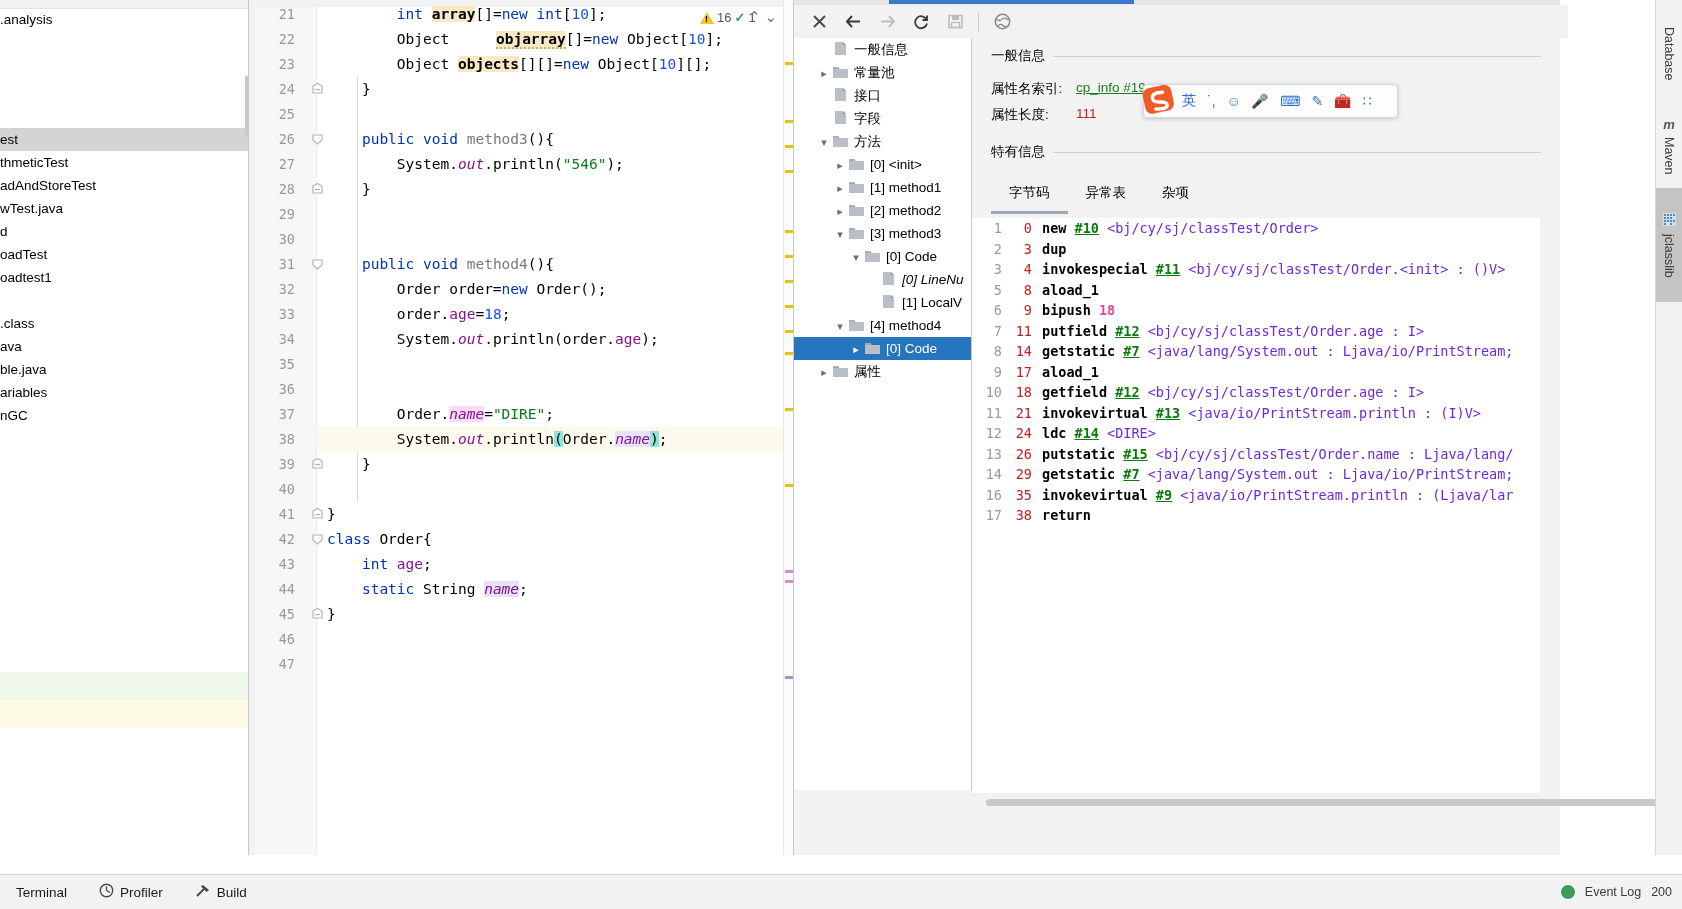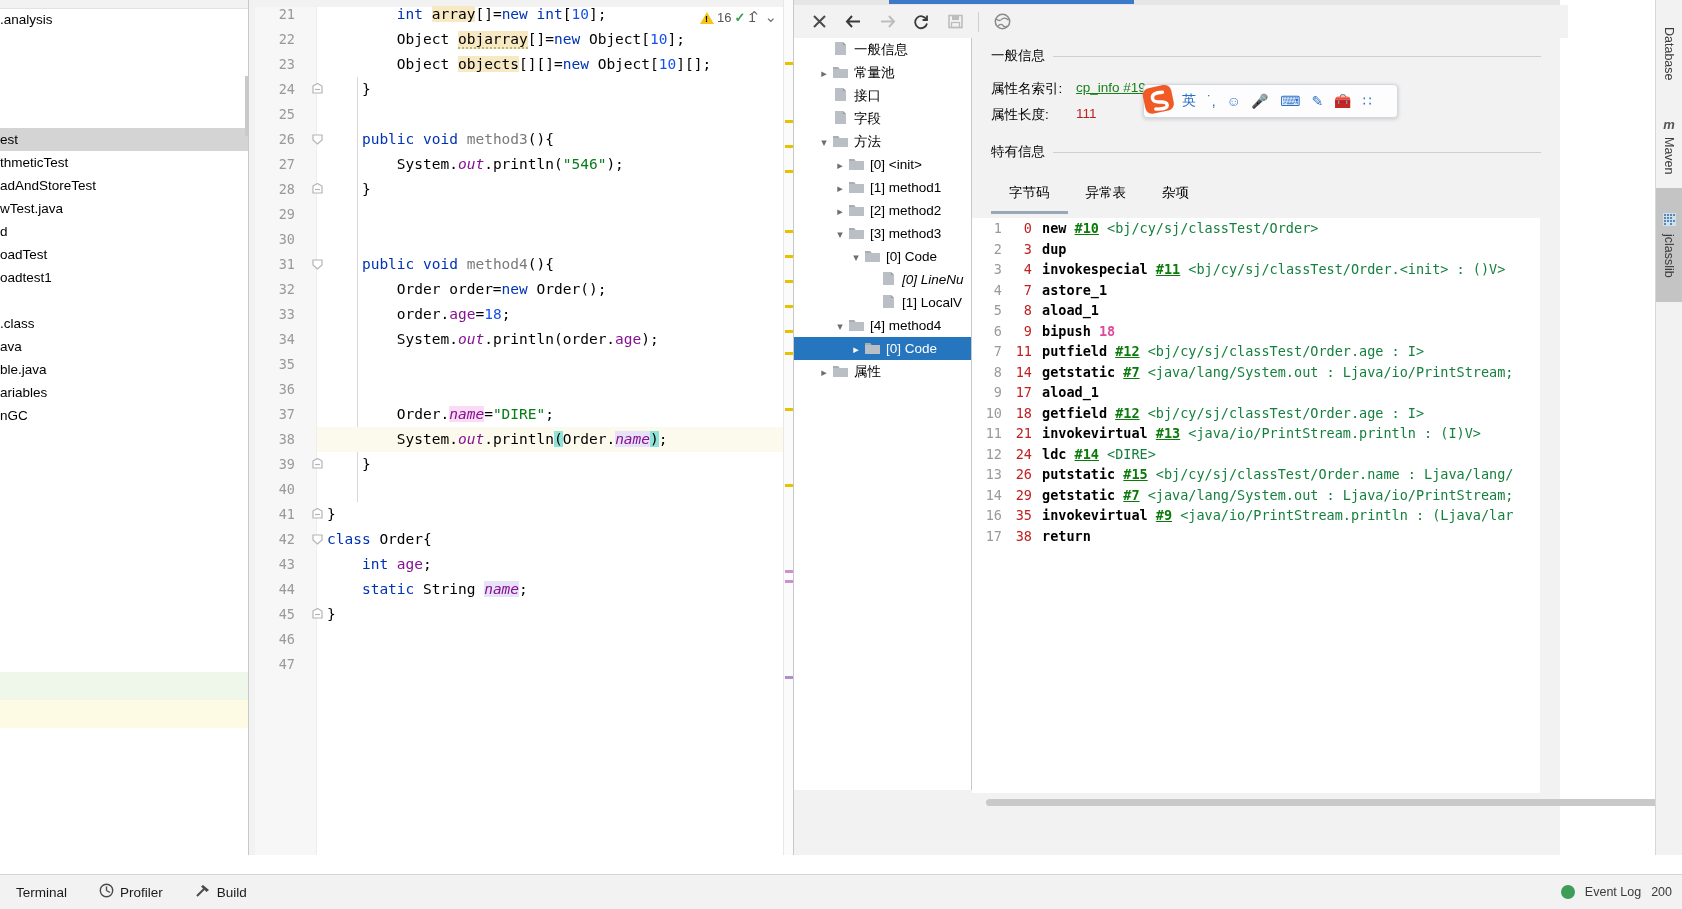--- a/index.html
+++ b/index.html
@@ -33,25 +33,25 @@
   .cur-line{position:absolute;left:68px;width:477px;height:25px;background:#fcfaec;}
   .fold{position:absolute;left:62px;width:13px;height:13px;margin-top:6px;}
   .fold svg{display:block;}
   .indent-guide{position:absolute;width:1px;background:#d8d8d8;}
   .kw{color:#0033b3;}
   .num{color:#1750eb;}
   .str{color:#067d17;}
   .fld{color:#871094;}
   .fld-i{color:#871094;font-style:italic;}
   .mname{color:#7a7a7a;}
-  .hl-ident{background:#f6e9c4;}
+  .hl-ident{background:#f6e9c4;font-weight:bold;}
   .hl-pink{background:#f9dbf4;}
   .hl-lav{background:#e7e2f8;}
   .hl-teal{background:#8fe3d8;}
-  .squiggle{border-bottom:2px dotted #b9b96a;}
+  .squiggle{border-bottom:2px dotted #b9b96a;margin-left:38px;}
   .ed-rightgutter{position:absolute;left:783px;top:0;width:11px;height:875px;background:#fbfbfb;border-left:1px solid #e8e8e8;}
   .err-stripe{position:absolute;left:1px;width:9px;height:3px;}
   .insp-widget{position:absolute;right:22px;top:11px;display:flex;align-items:center;gap:3px;font-size:13px;color:#555;}
   .warn-tri{width:0;height:0;border-left:7px solid transparent;border-right:7px solid transparent;border-bottom:12px solid #f5c518;position:relative;}
   .warn-tri::after{content:"!";position:absolute;left:-2px;top:2px;font-size:9px;color:#000;font-weight:bold;font-family:"Liberation Sans",sans-serif;}
   .chev{cursor:pointer;color:#6e6e6e;font-size:15px;}
   .ed-hscroll{position:absolute;left:330px;bottom:6px;width:420px;height:7px;background:#c9c9c9;border-radius:4px;}
   .ed-divider{position:absolute;left:793px;top:0;width:1px;height:875px;background:#c8c8c8;}
 
   
@@ -78,21 +78,21 @@
   .kv-val{position:absolute;font-size:13.5px;color:#c02020;}
   .jc-subtabs{position:absolute;left:19px;top:140px;display:flex;gap:0px;}
   .jc-subtab{padding:6px 18px 9px 18px;font-size:13.5px;color:#000;cursor:pointer;}
   .jc-subtab.on{border-bottom:3px solid #9aa7b5;}
   .bc-row{height:20.5px;line-height:20.5px;white-space:nowrap;font-family:"DejaVu Sans Mono","Liberation Mono",monospace;font-size:13.5px;}
   .bc-idx{display:inline-block;width:30px;text-align:right;color:#9a9a9a;}
   .bc-off{display:inline-block;width:30px;text-align:right;color:#c02020;margin-right:10px;}
   .bc-op{color:#000;font-weight:bold;}
   .bc-cp{color:#0a7a0a;text-decoration:underline;font-weight:bold;}
   .bc-arg{color:#e0489b;font-weight:bold;}
-  .bc-desc{color:#15803d;}
+  .bc-desc{color:#6d28d9;}
   .jc-hscroll{position:absolute;left:192px;top:799px;width:1245px;height:7px;background:#c9c9c9;border-radius:4px;}
   .jc-vstrip{position:absolute;left:0;top:790px;width:766px;height:85px;background:#f2f2f2;}
 
   
   .bc-overflow{position:absolute;left:972px;top:218px;width:568px;height:575px;overflow:hidden;background:#fff;}
 
   
   .rail{position:absolute;right:0;top:0;width:26px;height:875px;background:#f2f2f2;border-left:1px solid #d6d6d6;}
   .rail-tab{position:absolute;left:0;width:26px;writing-mode:vertical-rl;text-orientation:mixed;font-size:12.5px;color:#3c3c3c;display:flex;align-items:center;justify-content:center;gap:5px;cursor:pointer;padding:8px 0;white-space:nowrap;}
   .rail-tab.on{background:#c4c4c4;}
@@ -368,21 +368,20 @@
 
     <div class="jc-vstrip"></div>
     <div class="jc-hscroll"></div>
   </div>
 
   <div class="bc-overflow">
     <div id="bc-rows">
         <div class="bc-row"><span class="bc-idx">1</span><span class="bc-off">0</span><span class="bc-op">new</span> <span class="bc-cp">#10</span> <span class="bc-desc">&lt;bj/cy/sj/classTest/Order&gt;</span></div>
         <div class="bc-row"><span class="bc-idx">2</span><span class="bc-off">3</span><span class="bc-op">dup</span></div>
         <div class="bc-row"><span class="bc-idx">3</span><span class="bc-off">4</span><span class="bc-op">invokespecial</span> <span class="bc-cp">#11</span> <span class="bc-desc">&lt;bj/cy/sj/classTest/Order.&lt;init&gt; : ()V&gt;</span></div>
-        <div class="bc-row"><span class="bc-idx">4</span><span class="bc-off">7</span><span class="bc-op">astore_1</span></div>
         <div class="bc-row"><span class="bc-idx">5</span><span class="bc-off">8</span><span class="bc-op">aload_1</span></div>
         <div class="bc-row"><span class="bc-idx">6</span><span class="bc-off">9</span><span class="bc-op">bipush</span> <span class="bc-arg">18</span></div>
         <div class="bc-row"><span class="bc-idx">7</span><span class="bc-off">11</span><span class="bc-op">putfield</span> <span class="bc-cp">#12</span> <span class="bc-desc">&lt;bj/cy/sj/classTest/Order.age : I&gt;</span></div>
         <div class="bc-row"><span class="bc-idx">8</span><span class="bc-off">14</span><span class="bc-op">getstatic</span> <span class="bc-cp">#7</span> <span class="bc-desc">&lt;java/lang/System.out : Ljava/io/PrintStream;</span></div>
         <div class="bc-row"><span class="bc-idx">9</span><span class="bc-off">17</span><span class="bc-op">aload_1</span></div>
         <div class="bc-row"><span class="bc-idx">10</span><span class="bc-off">18</span><span class="bc-op">getfield</span> <span class="bc-cp">#12</span> <span class="bc-desc">&lt;bj/cy/sj/classTest/Order.age : I&gt;</span></div>
         <div class="bc-row"><span class="bc-idx">11</span><span class="bc-off">21</span><span class="bc-op">invokevirtual</span> <span class="bc-cp">#13</span> <span class="bc-desc">&lt;java/io/PrintStream.println : (I)V&gt;</span></div>
         <div class="bc-row"><span class="bc-idx">12</span><span class="bc-off">24</span><span class="bc-op">ldc</span> <span class="bc-cp">#14</span> <span class="bc-desc">&lt;DIRE&gt;</span></div>
         <div class="bc-row"><span class="bc-idx">13</span><span class="bc-off">26</span><span class="bc-op">putstatic</span> <span class="bc-cp">#15</span> <span class="bc-desc">&lt;bj/cy/sj/classTest/Order.name : Ljava/lang/</span></div>
         <div class="bc-row"><span class="bc-idx">14</span><span class="bc-off">29</span><span class="bc-op">getstatic</span> <span class="bc-cp">#7</span> <span class="bc-desc">&lt;java/lang/System.out : Ljava/io/PrintStream;</span></div>

